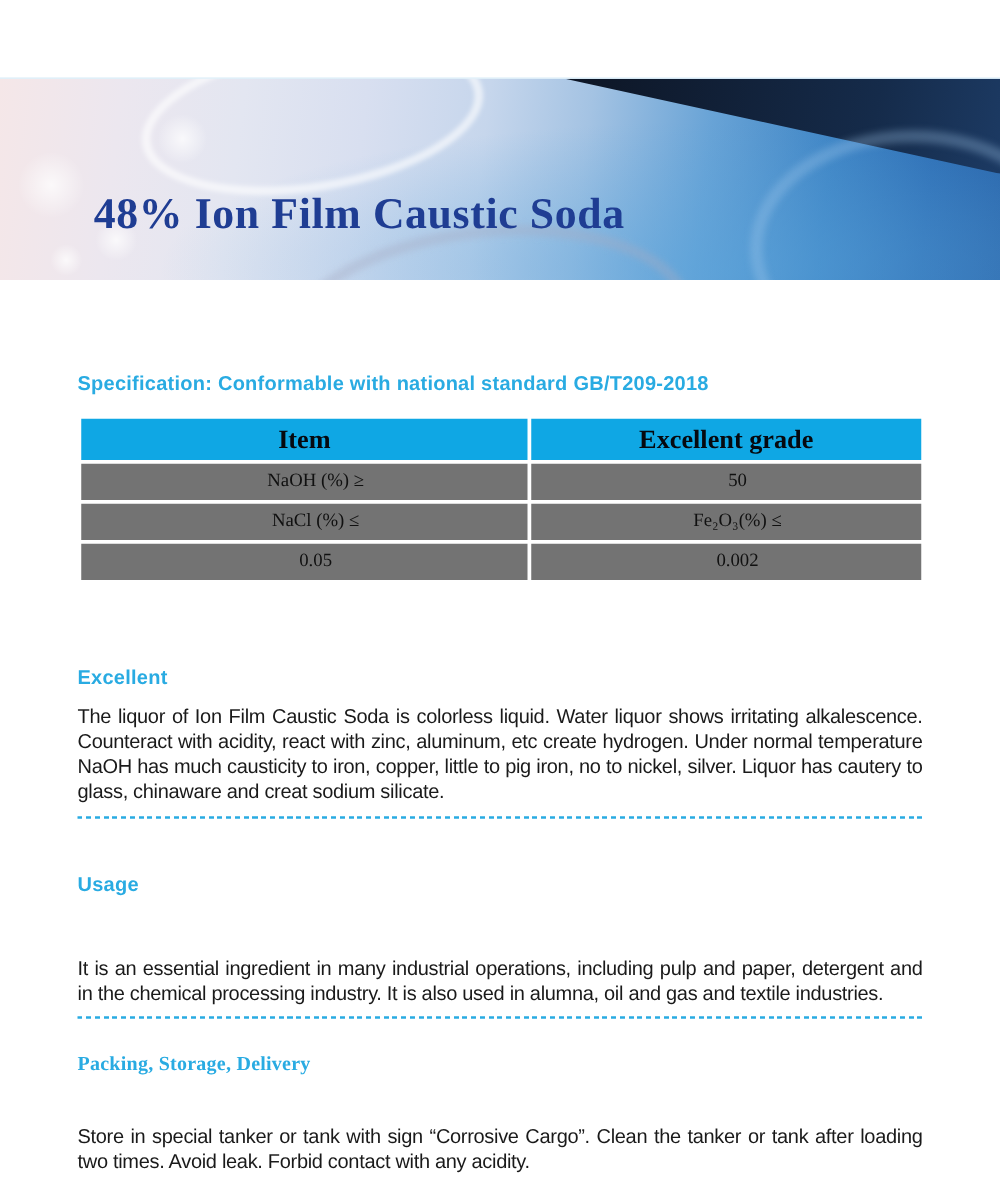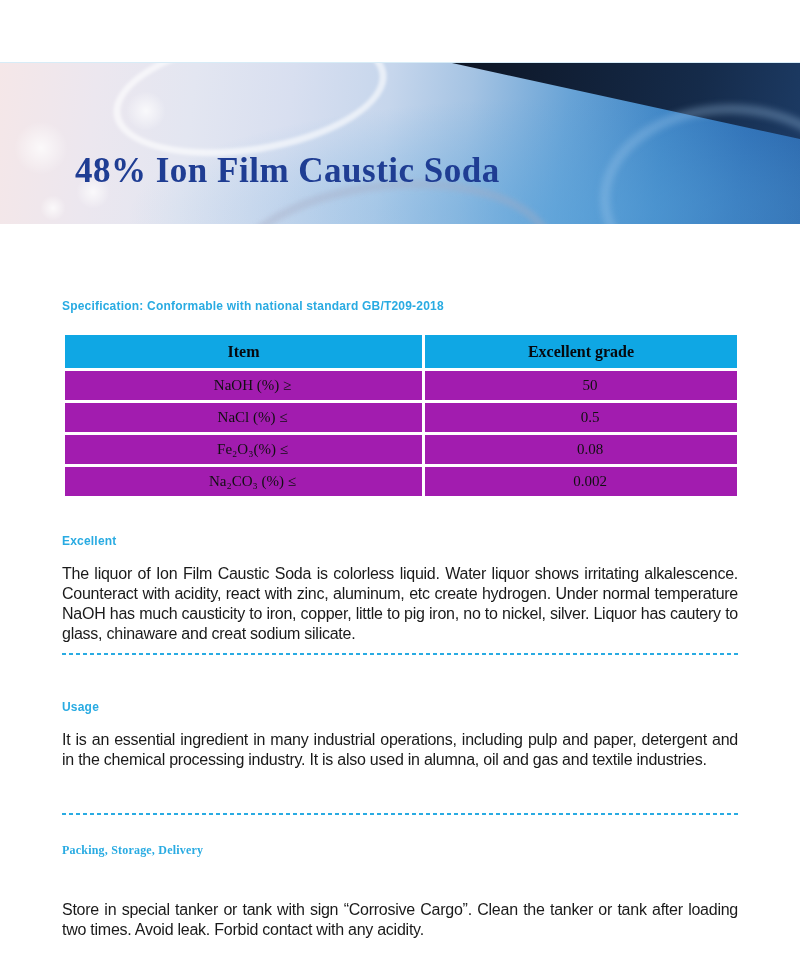--- a/index.html
+++ b/index.html
@@ -63,56 +63,56 @@
     font-weight:bold;
     font-size:35px;
     letter-spacing:0.5px;
     color:#1f3d93;
     white-space:nowrap;
   }
 
   
   .cyan-heading {
     position:absolute; left:62px;
-    font-weight:bold; font-size:12px;
+    font-weight:bold; font-size:16px;
     color:#29abe2; letter-spacing:0.2px;
     white-space:nowrap;
   }
   .h-spec    { top:277px; }
   .h-char    { top:512px; }
   .h-usage   { top:678px; }
   .h-packing { top:821px;font-family:Liberation Serif, serif; }
 
   
   .spec-table {
     position:absolute; top:313px; left:65px; width:672px;
     display:grid;
     grid-template-columns:357px 312px;
     gap:3px;
     font-family:"Liberation Serif", "DejaVu Serif", serif;
   }
   .spec-table .th {
     background:#0fa7e4; height:33px;
     display:flex; align-items:center; justify-content:center;
-    font-weight:bold; font-size:16px; color:#06090f;
+    font-weight:bold; font-size:21px; color:#06090f;
   }
   .spec-table .td {
-    background:#a21caf; height:29px;
+    background:#737373; height:29px;
     display:flex; align-items:center; justify-content:center;
     font-size:15px; color:#101010;padding-left:18px;
   }
 
   
   .para {
     position:absolute; left:62px; width:676px;
     font-size:16px; line-height:20px; letter-spacing:-0.25px;
     color:#1a1a1a; text-align:justify;
   }
   .p1 { top:542px; }
-  .p2 { top:708px; }
+  .p2 { top:744px; }
   .p3 { top:878px; }
 
   
   .divider {
     position:absolute; left:62px; width:676px; height:2px;
     background:repeating-linear-gradient(90deg, #29abe2 0 4px, transparent 4px 7px);
   }
   .d1 { top:631px; }
   .d2 { top:791px; }
 </style>
@@ -136,26 +136,24 @@
   <h2 class="cyan-heading h-spec">Specification: Conformable with national standard GB/T209-2018</h2>
 
   <div class="spec-table">
     <div class="th">Item</div>
     <div class="th">Excellent grade</div>
 
     <div class="td">NaOH (%) ≥</div>
     <div class="td">50</div>
 
     <div class="td">NaCl (%) ≤</div>
-    <div class="td">0.5</div>
 
     <div class="td">Fe₂O₃(%) ≤</div>
-    <div class="td">0.08</div>
+    <div class="td">0.05</div>
 
-    <div class="td">Na₂CO₃ (%) ≤</div>
     <div class="td">0.002</div>
   </div>
 
   <h2 class="cyan-heading h-char">Excellent</h2>
   <p class="para p1">The liquor of Ion Film Caustic Soda is colorless liquid. Water liquor shows irritating alkalescence. Counteract with acidity, react with zinc, aluminum, etc create hydrogen. Under normal temperature NaOH has much causticity to iron, copper, little to pig iron, no to nickel, silver. Liquor has cautery to glass, chinaware and creat sodium silicate.</p>
 
   <div class="divider d1"></div>
 
   <h2 class="cyan-heading h-usage">Usage</h2>
   <p class="para p2">It is an essential ingredient in many industrial operations, including pulp and paper, detergent and in the chemical processing industry. It is also used in alumna, oil and gas and textile industries.</p>

